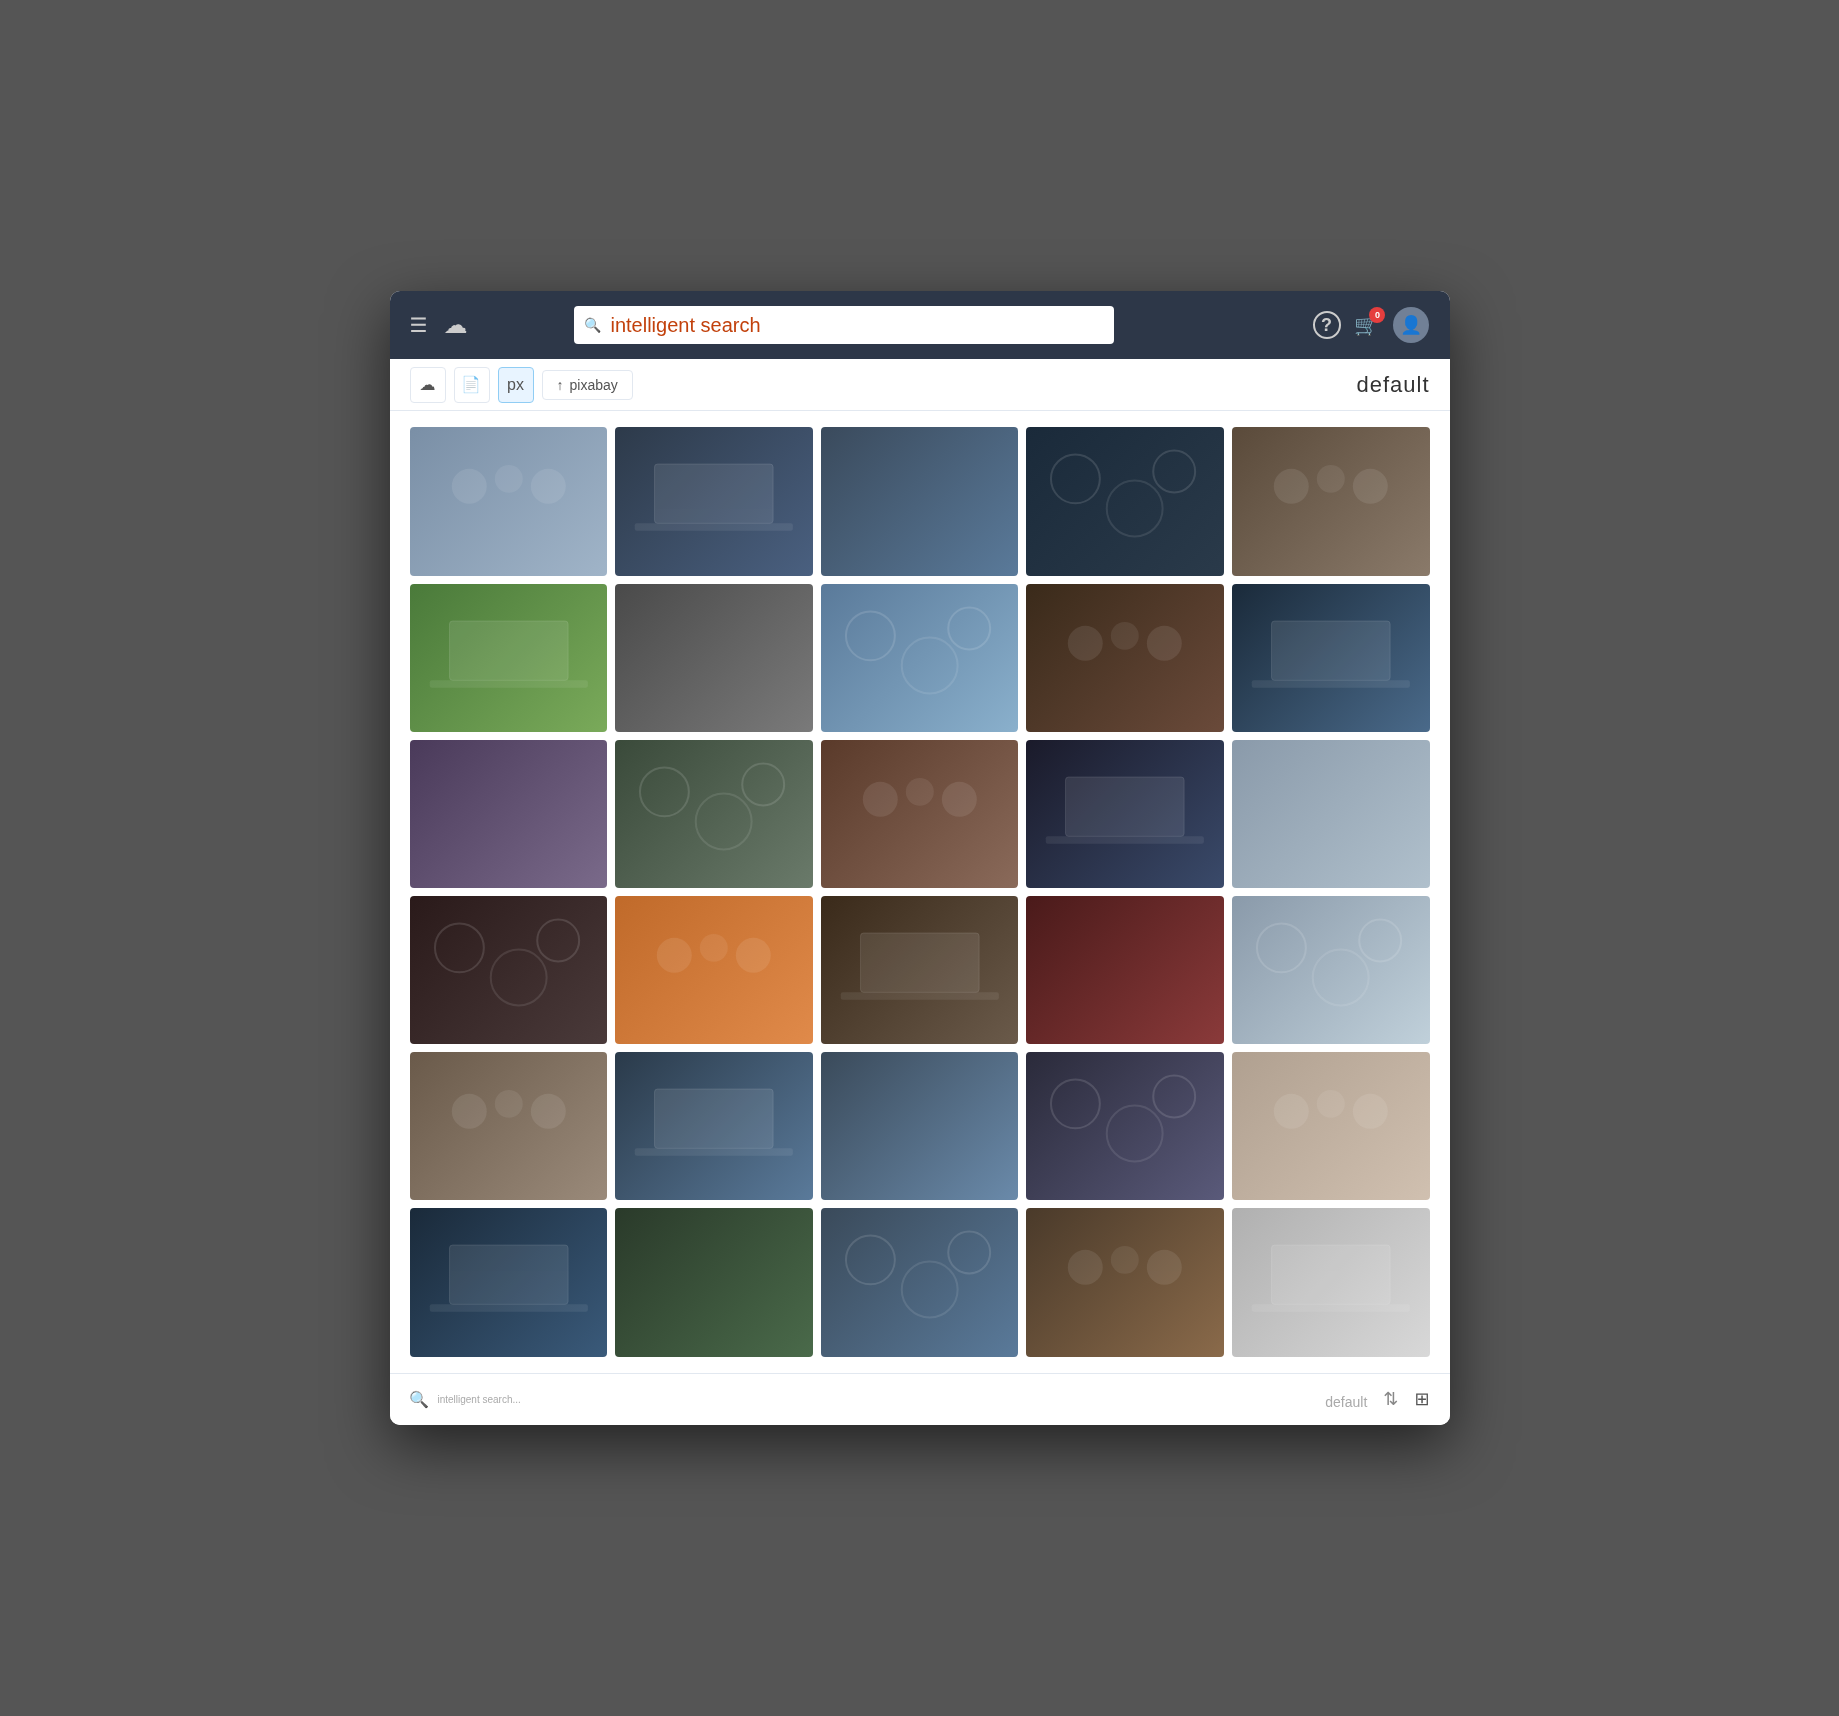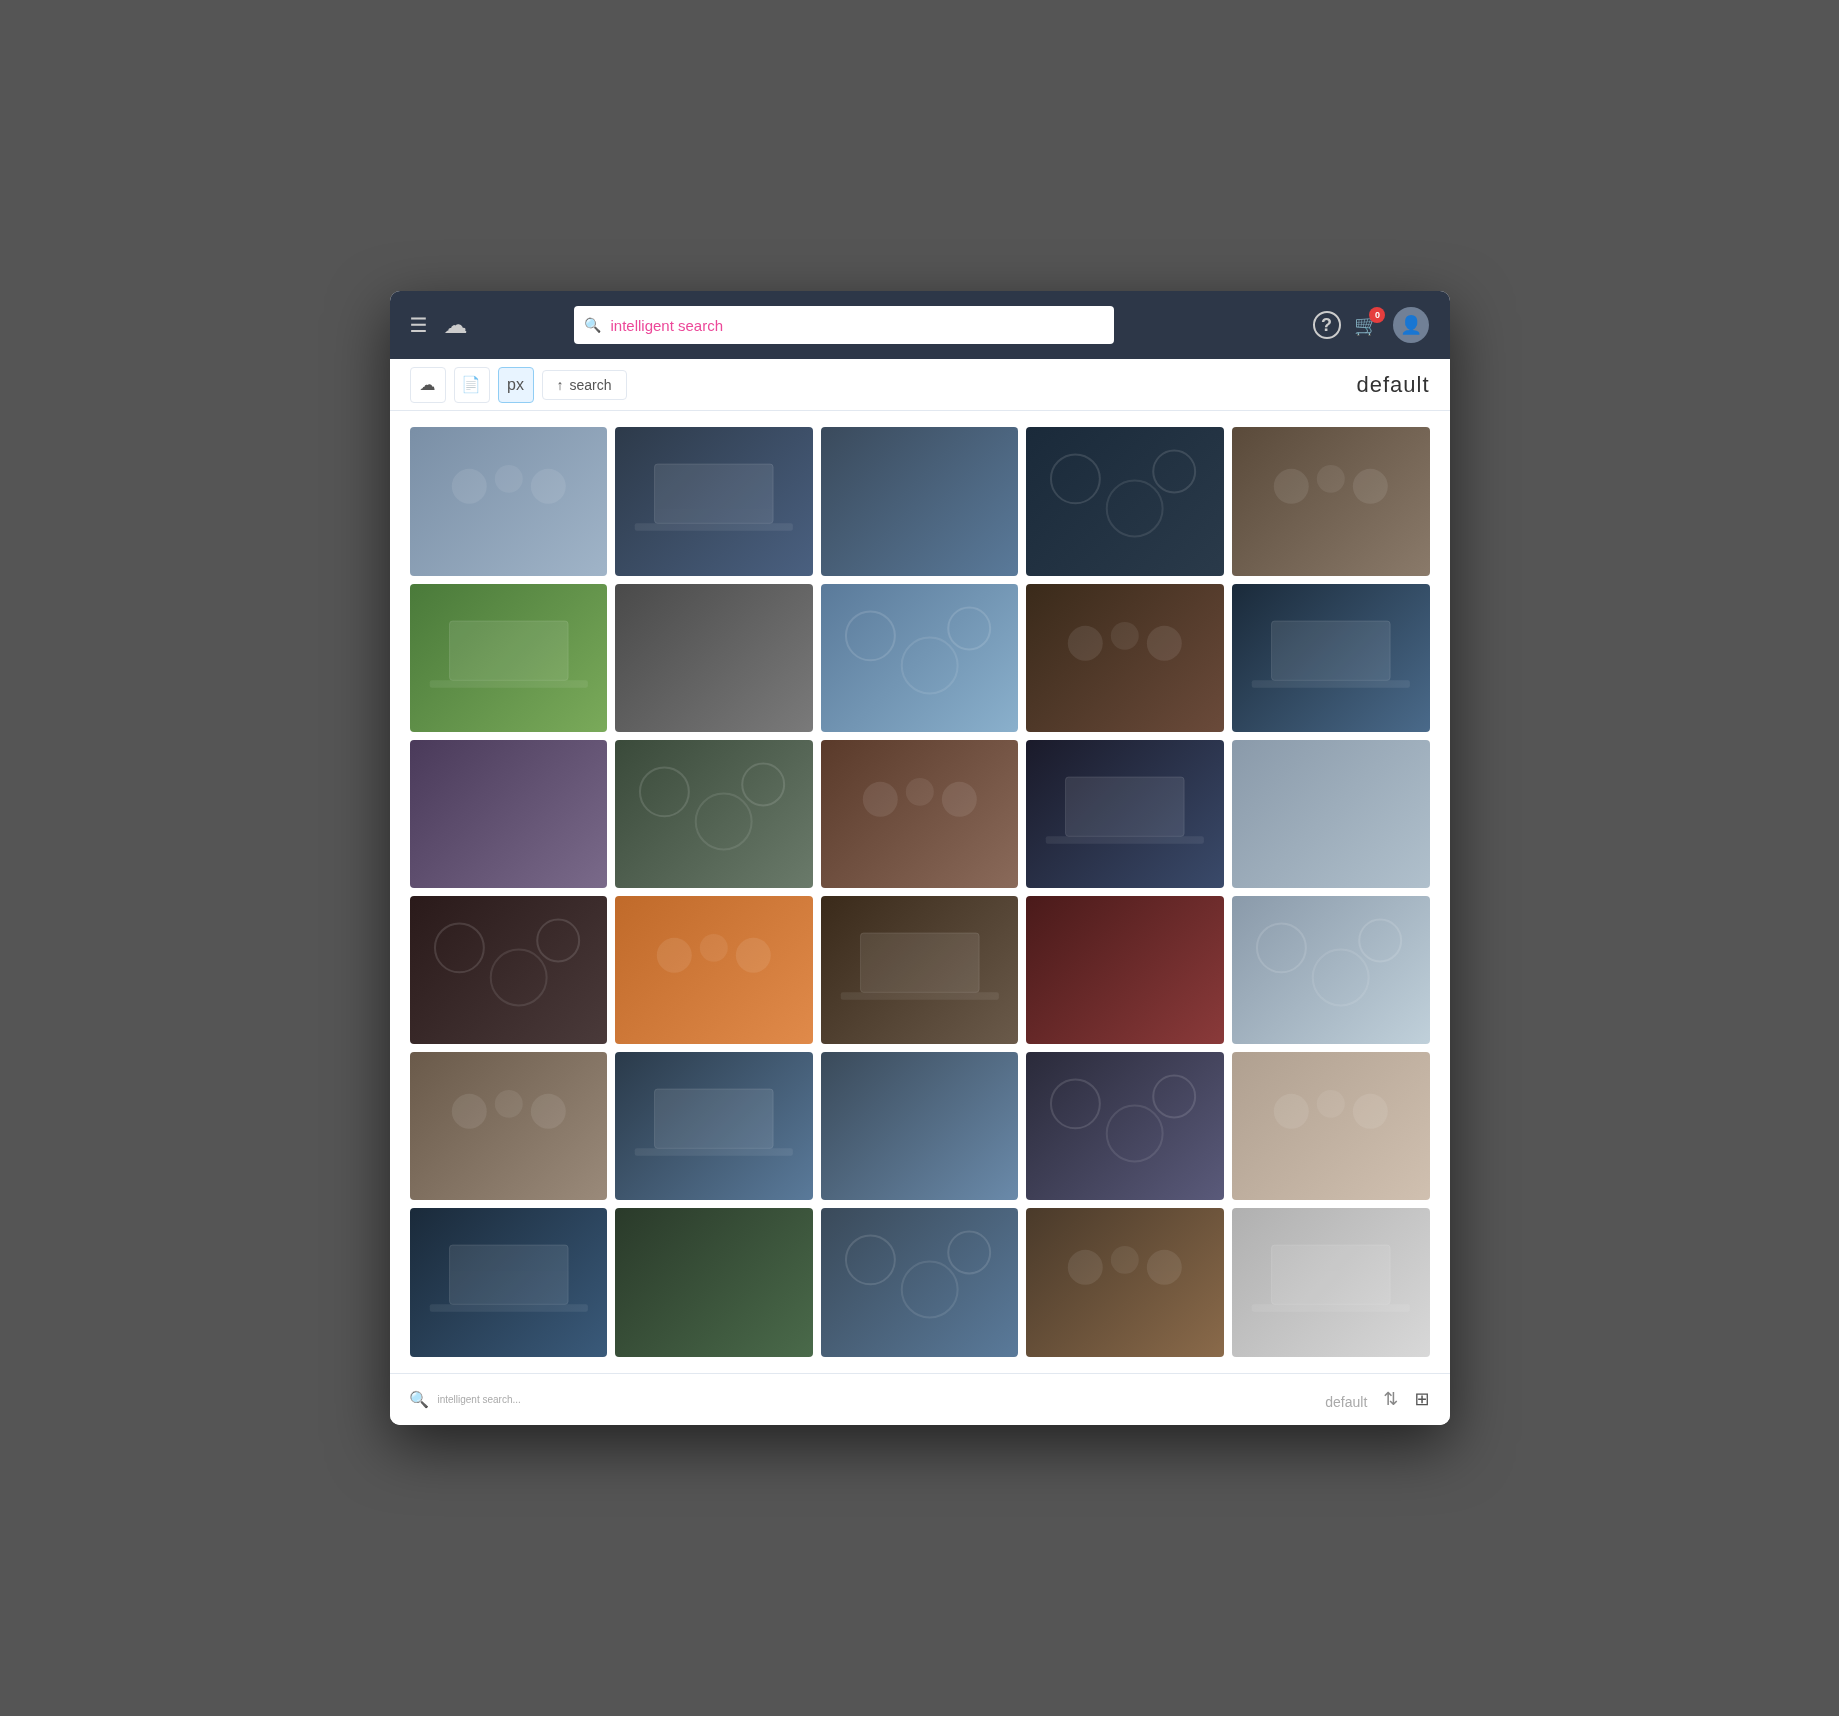--- a/index.html
+++ b/index.html
@@ -45,22 +45,22 @@
       margin: 0 auto;
       position: relative;
     }
     .titlebar-search-wrap input {
       width: 100%;
       height: 38px;
       border-radius: 4px;
       border: none;
       background: #fff;
       padding: 1px 12px 0 36px;
-      font-size: 15px;
-      color: #ec4899;
+      font-size: 20px;
+      color: #c2410c;
       outline: none;
     }
     .titlebar-search-icon {
       position: absolute;
       left: 10px;
       top: 50%;
       transform: translateY(-50%);
       color: #999;
       font-size: 14px;
     }
@@ -266,21 +266,21 @@
       <span>☁</span>
     </div>
     <div class="toolbar-icon-btn">
       <span>📄</span>
     </div>
     <div class="toolbar-icon-btn active">
       <span>px</span>
     </div>
     <div class="toolbar-upload-btn">
       <span>↑</span>
-      <span>search</span>
+      <span>pixabay</span>
     </div>
     <div class="toolbar-brand">default</div>
   </div>
 
   <div class="image-grid-container">
     <div class="image-grid" id="image-grid">
     <div class="image-cell">
           <div class="img-placeholder" style="background: linear-gradient(135deg, rgb(122, 143, 166), rgb(160, 180, 200)); position: relative;">
             <svg width="100%" height="100%" xmlns="http://www.w3.org/2000/svg" style="position:absolute;top:0;left:0;opacity:0.3">
       <circle cx="30%" cy="40%" r="10%" fill="rgba(255,255,255,0.3)"></circle>

